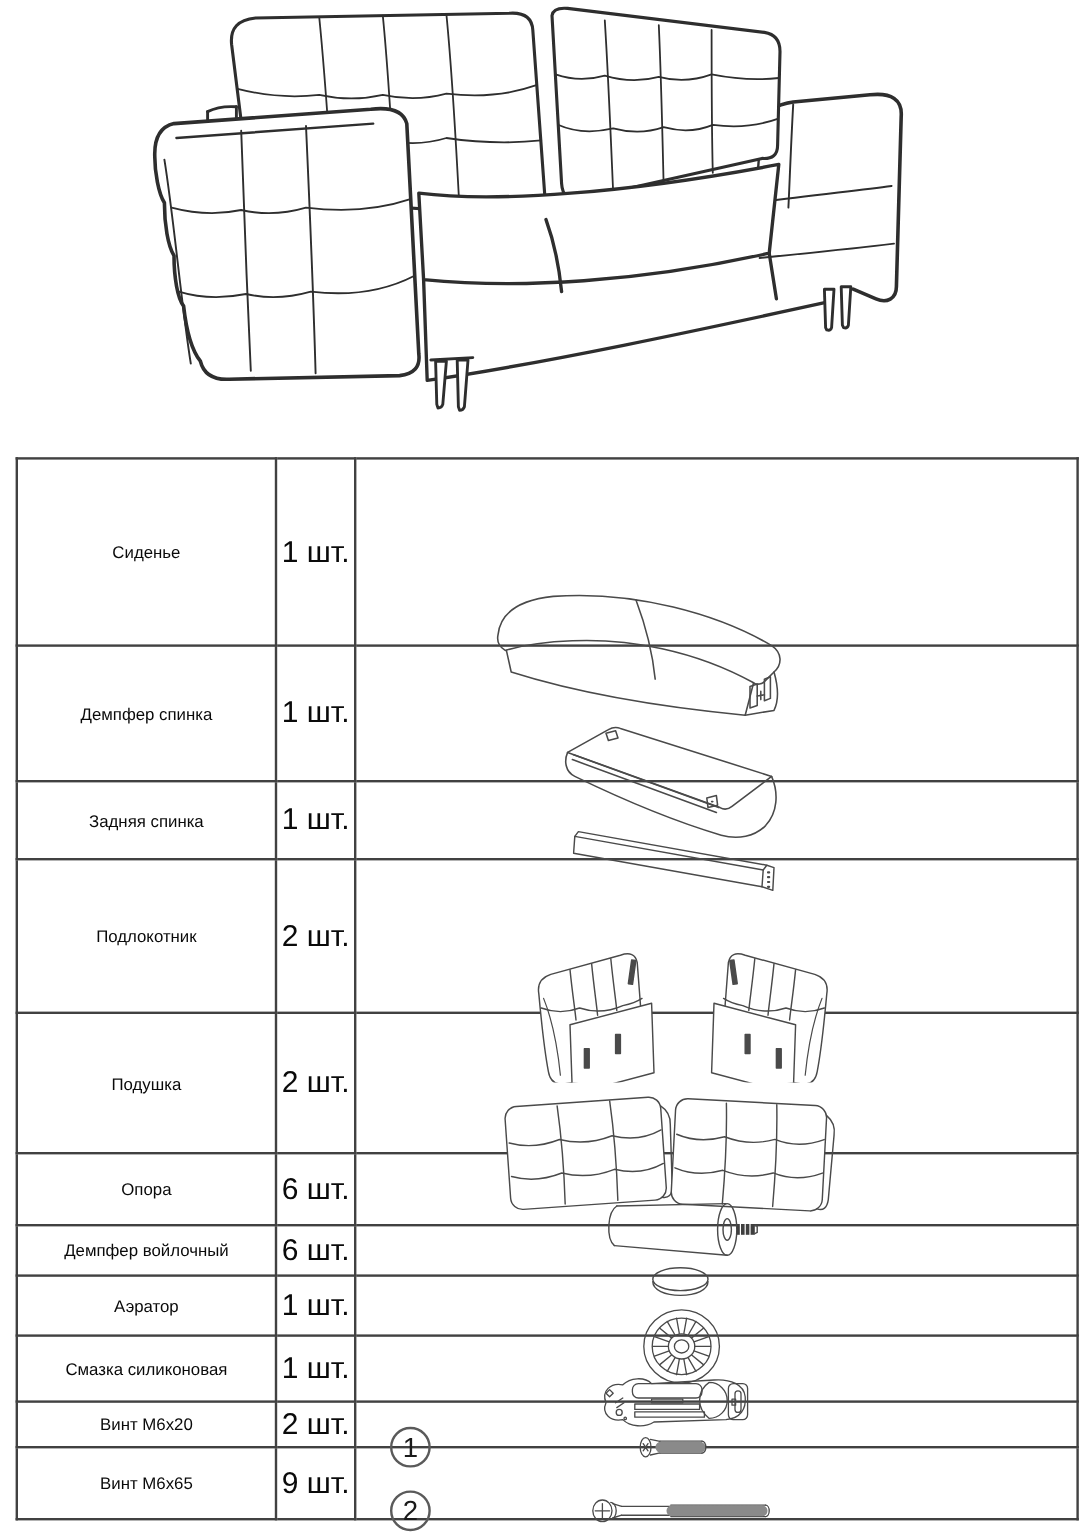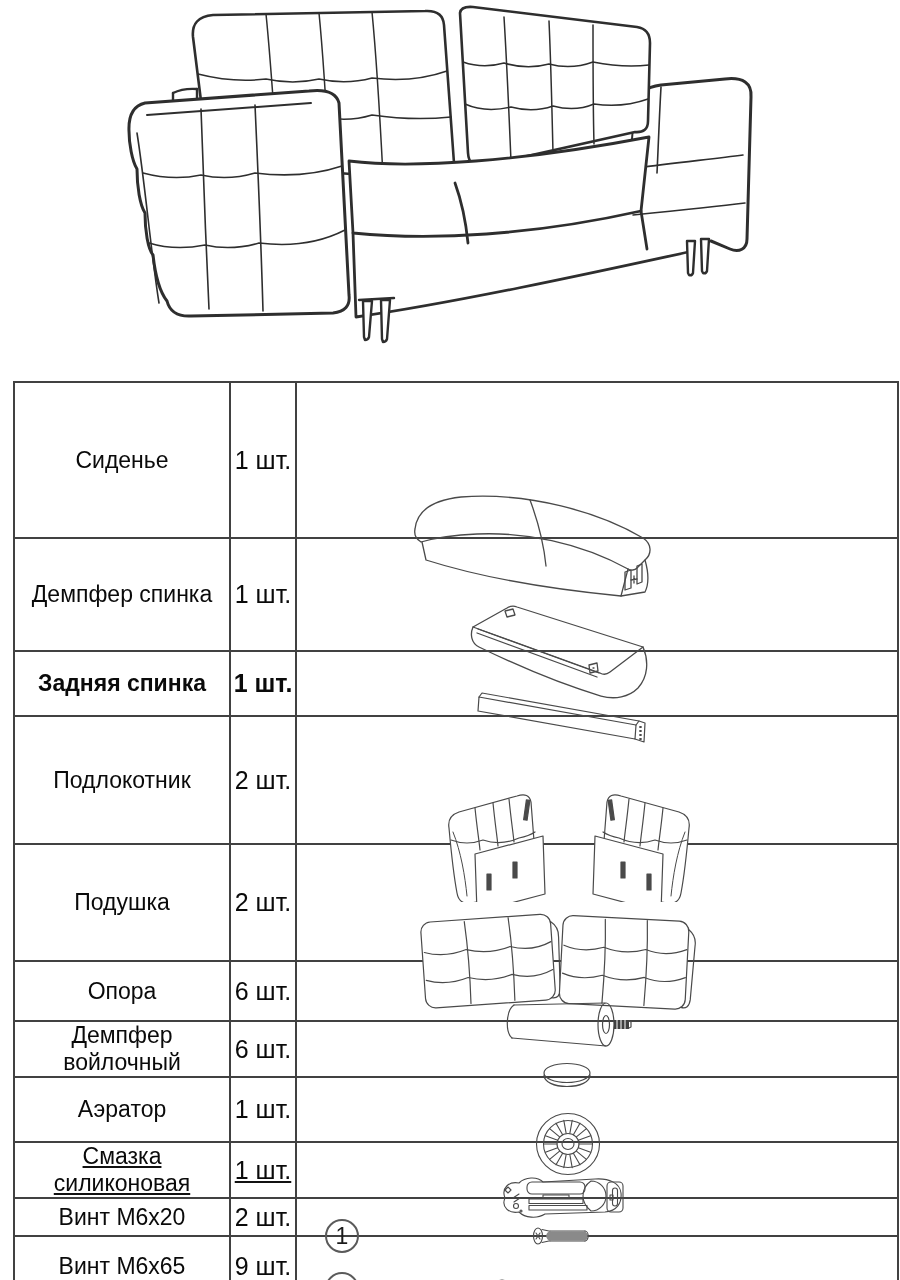--- a/index.html
+++ b/index.html
@@ -5,27 +5,27 @@
   html,body{margin:0;padding:0;background:#ffffff;}
   #page{position:relative;width:900px;height:1280px;background:#ffffff;overflow:hidden;
         font-family:"Liberation Sans","DejaVu Sans",sans-serif;color:#111;}
   svg{display:block;}
   .part-svg{position:absolute;}
   
   #sofa-wrap{position:absolute;left:113px;top:3px;width:655px;height:345px;}
   
   #parts-table{position:absolute;left:13px;top:381px;border-collapse:collapse;table-layout:fixed;}
   #parts-table td{border:2px solid #414141;padding:0;vertical-align:middle;}
-  .cell-name{width:214px;text-align:center;font-size:23px;color:#0a0a0a;}
+  .cell-name{width:214px;text-align:center;font-size:14px;color:#0a0a0a;}
   .cell-qty{width:64px;text-align:center;font-size:25px;color:#0a0a0a;white-space:nowrap;}
   .cell-img{width:600px;position:relative;}
   .cell-img .imgbox{position:relative;width:600px;height:100%;}
-  tr.r0{height:156px;} tr.r1{height:113px;} tr.r2{height:65px;font-weight:bold;} tr.r3{height:128px;margin-top:26px;}
-  tr.r4{height:117px;} tr.r5{height:60px;} tr.r6{height:42px;margin-top:41px;} tr.r7{height:65px;}
-  tr.r8{height:55px;text-decoration:underline;} tr.r9{height:38px;} tr.r10{height:60px;}
+  tr.r0{height:156px;} tr.r1{height:113px;} tr.r2{height:65px;} tr.r3{height:128px;margin-top:26px;}
+  tr.r4{height:117px;} tr.r5{height:60px;} tr.r6{height:42px;margin-top:41px;} tr.r7{height:50px;}
+  tr.r8{height:55px;} tr.r9{height:38px;} tr.r10{height:60px;}
   .marker{position:absolute;width:30px;height:30px;border:2px solid #5a5a5a;border-radius:50%;
           text-align:center;line-height:30px;font-size:23px;color:#1a1a1a;}
 </style>
 </head>
 <body>
 
 <div id="page">
 
   <div id="sofa-wrap">
     <svg width="655" height="345" viewBox="0 0 655 345" fill="none" stroke="#2e2e2e" stroke-linecap="round" stroke-linejoin="round">

